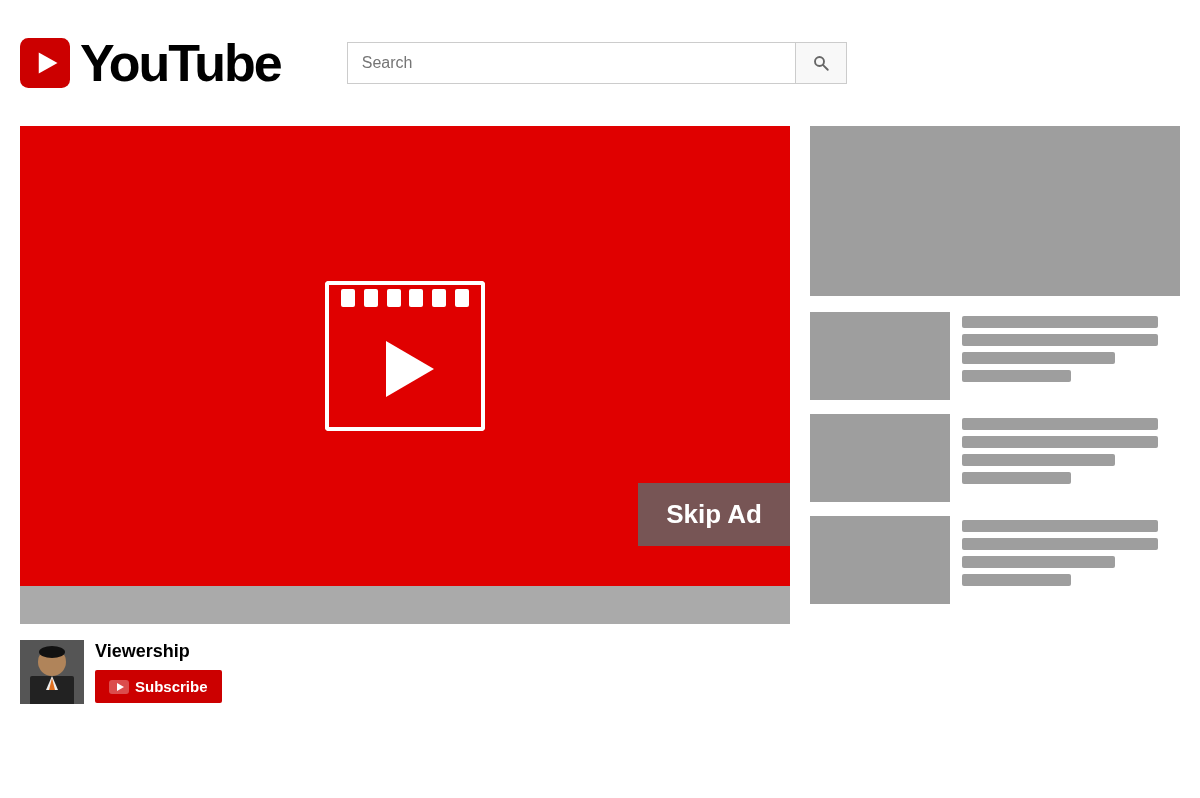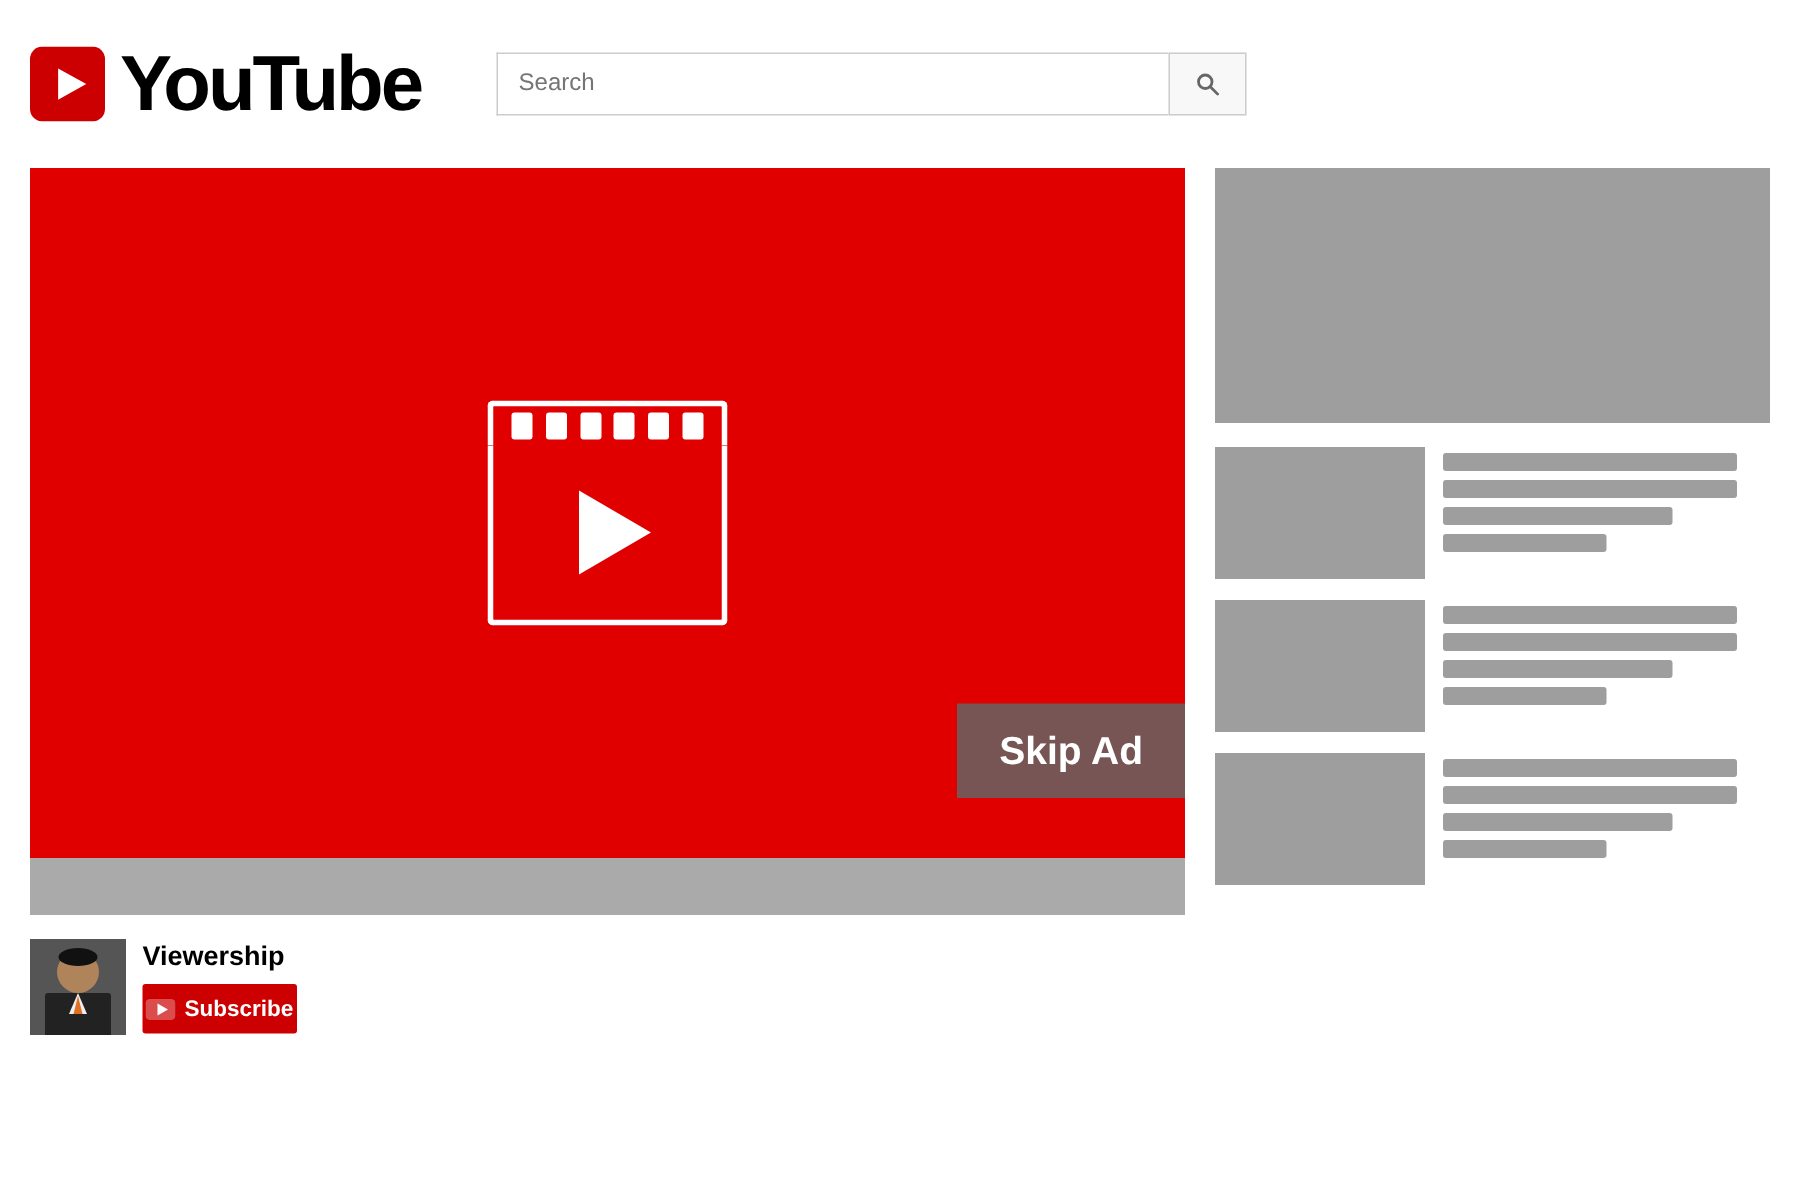--- a/index.html
+++ b/index.html
@@ -9,42 +9,42 @@
       background: #fff;
       font-family: 'Arial', sans-serif;
       overflow: hidden;
     }
 
     
     .header {
       display: flex;
       align-items: center;
       padding: 12px 20px;
-      height: 112px;
+      height: 126px;
       gap: 30px;
     }
     .logo-area {
       display: flex;
       align-items: center;
       gap: 10px;
     }
     .yt-icon {
       width: 50px;
       height: 50px;
     }
     .yt-title {
       font-size: 52px;
       font-weight: 700;
       color: #000;
       letter-spacing: -2px;
     }
     .search-area {
       display: flex;
       align-items: center;
-      margin-left: 20px;
+      margin-left: 36px;
       flex: 1;
       max-width: 500px;
     }
     .search-input {
       flex: 1;
       height: 42px;
       border: 1px solid #ccc;
       border-right: none;
       padding: 0 14px;
       font-size: 16px;
@@ -182,21 +182,21 @@
       font-weight: 600;
       color: #000;
     }
     .subscribe-btn {
       display: flex;
       align-items: center;
       gap: 6px;
       background: #cc0000;
       color: #fff;
       border: none;
-      padding: 8px 2px;
+      padding: 8px 14px;
       font-size: 15px;
       font-weight: bold;
       cursor: pointer;
       border-radius: 2px;
       width: fit-content;
     }
     .subscribe-yt-icon {
       display: inline-flex;
       align-items: center;
     }

